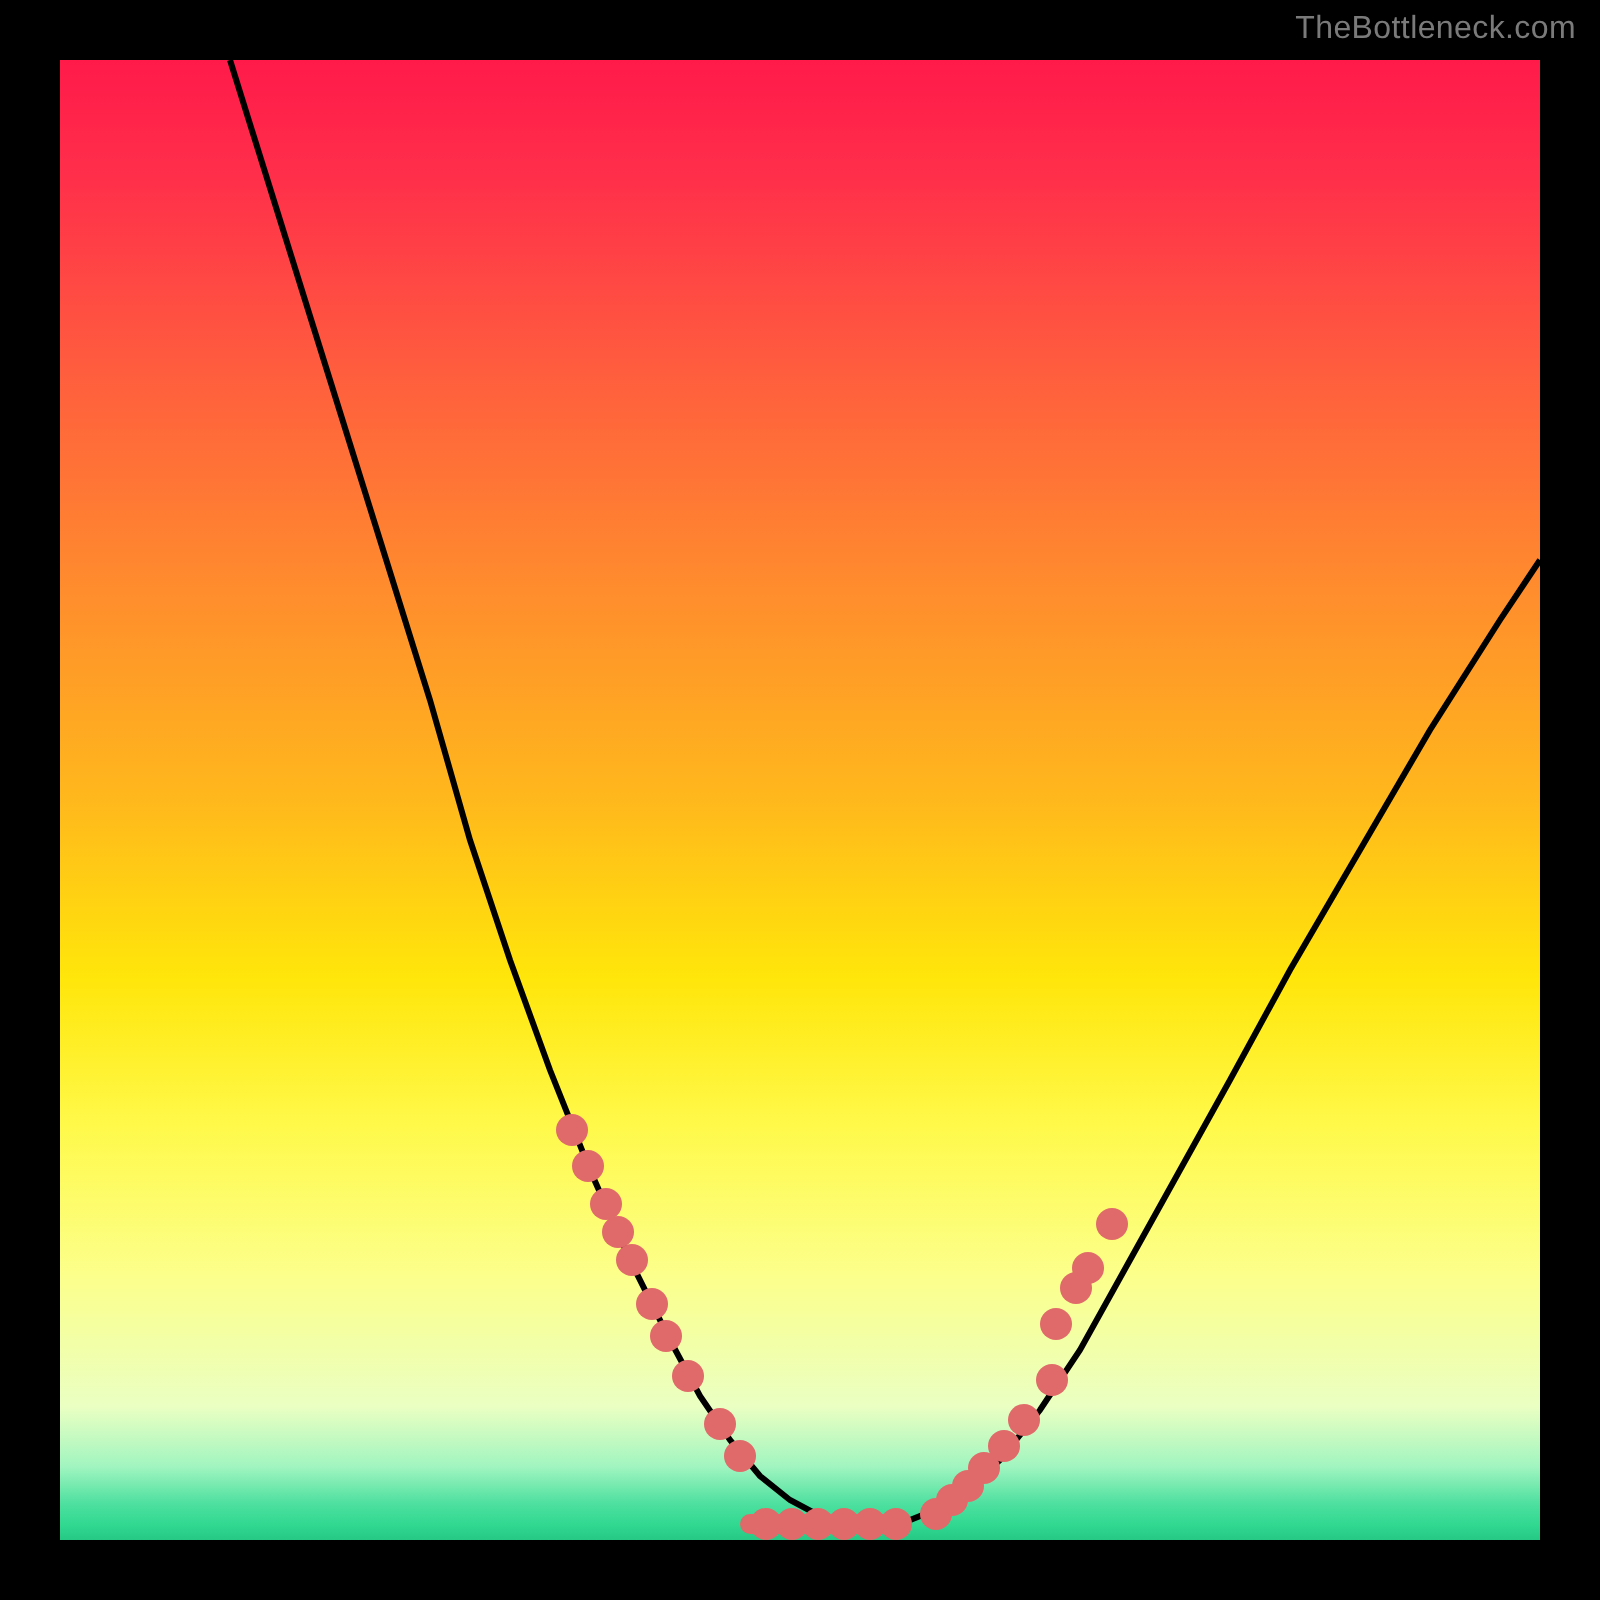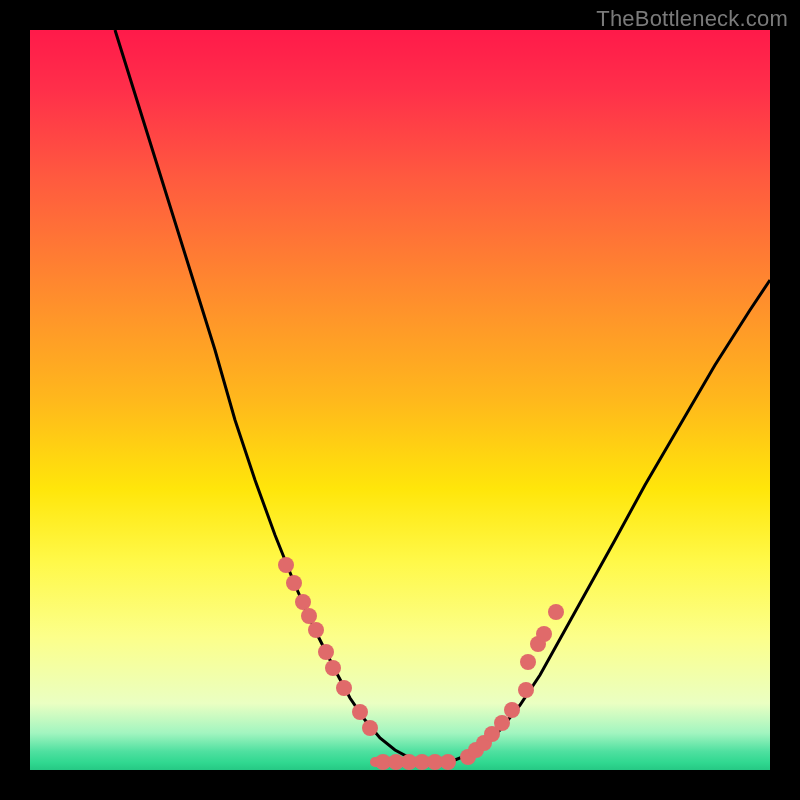--- a/index.html
+++ b/index.html
@@ -31,21 +31,21 @@
       #4fe0a0 97.5%,
       #30d890 99%,
       #26c884 100%
     );
   }
   .watermark {
     position: absolute;
     top: 6px;
     right: 12px;
     color: #7a7a7a;
-    font-size: 22px;
+    font-size: 16px;
     font-weight: 500;
     letter-spacing: 0.2px;
     user-select: none;
   }
   svg.plot {
     position: absolute;
     left: 0;
     top: 0;
     width: 740px;
     height: 740px;

